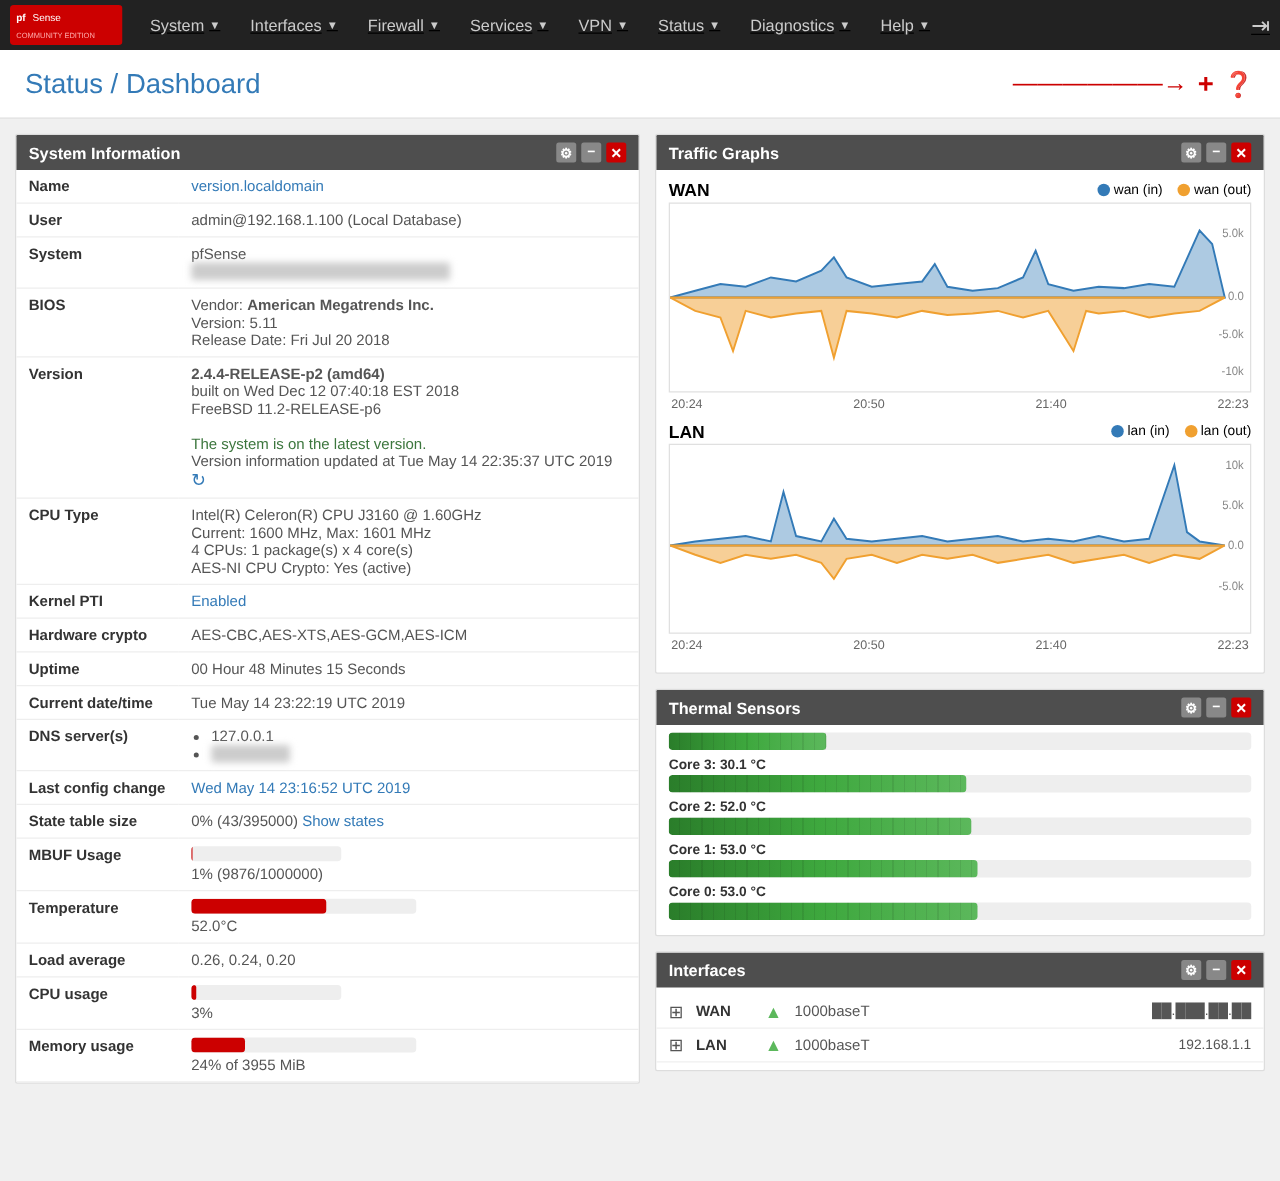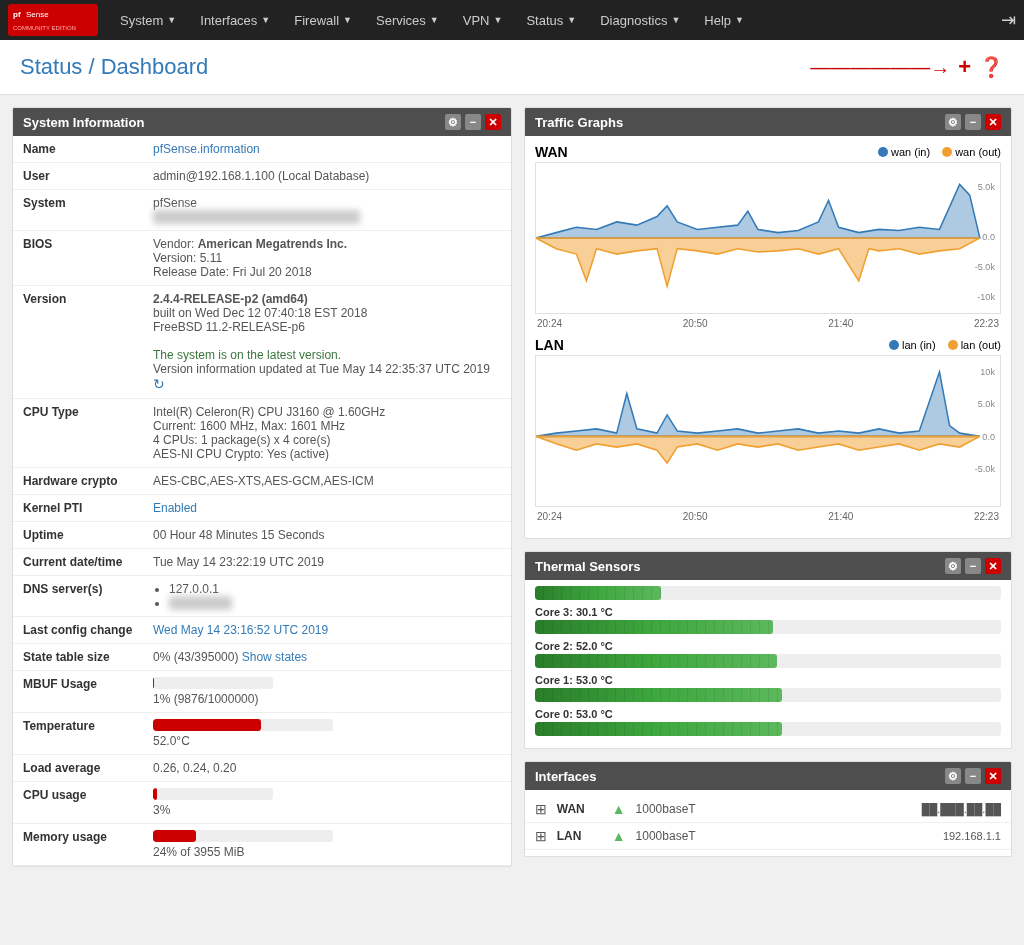--- a/index.html
+++ b/index.html
@@ -6,20 +6,21 @@
     body { font-family: Arial, Helvetica, sans-serif; font-size: 12px; background: #f0f0f0; }
 
     
     .navbar {
       background: #222;
       display: flex;
       align-items: center;
       height: 40px;
       padding: 0 8px;
       gap: 0;
+      text-decoration: underline;
     }
     .navbar-brand {
       display: flex;
       align-items: center;
       margin-right: 10px;
     }
     .pfsense-logo {
       width: 90px;
       height: 32px;
     }
@@ -305,21 +306,21 @@
           <div class="panel-icon gear-btn">⚙</div>
           <div class="panel-icon minus-btn">−</div>
           <div class="panel-icon close-btn">✕</div>
         </div>
       </div>
       <div>
         <table class="info-table">
           <tbody>
             <tr>
               <td>Name</td>
-              <td><span class="link-blue">pfSense.information</span></td>
+              <td><span class="link-blue">version.localdomain</span></td>
             </tr>
             <tr>
               <td>User</td>
               <td>admin@192.168.1.100 (Local Database)</td>
             </tr>
             <tr>
               <td>System</td>
               <td>pfSense<br><span class="blurred">Netgate Device ID: 1a2b3c4d5e6f7a8b</span></td>
             </tr>
             <tr>
@@ -340,26 +341,26 @@
             <tr>
               <td>CPU Type</td>
               <td>
                 Intel(R) Celeron(R) CPU J3160 @ 1.60GHz<br>
                 Current: 1600 MHz, Max: 1601 MHz<br>
                 4 CPUs: 1 package(s) x 4 core(s)<br>
                 AES-NI CPU Crypto: Yes (active)
               </td>
             </tr>
             <tr>
+              <td>Kernel PTI</td>
+              <td><span class="link-blue">Enabled</span></td>
+            </tr>
+            <tr>
               <td>Hardware crypto</td>
               <td>AES-CBC,AES-XTS,AES-GCM,AES-ICM</td>
-            </tr>
-            <tr>
-              <td>Kernel PTI</td>
-              <td><span class="link-blue">Enabled</span></td>
             </tr>
             <tr>
               <td>Uptime</td>
               <td>00 Hour 48 Minutes 15 Seconds</td>
             </tr>
             <tr>
               <td>Current date/time</td>
               <td>Tue May 14 23:22:19 UTC 2019</td>
             </tr>
             <tr>

